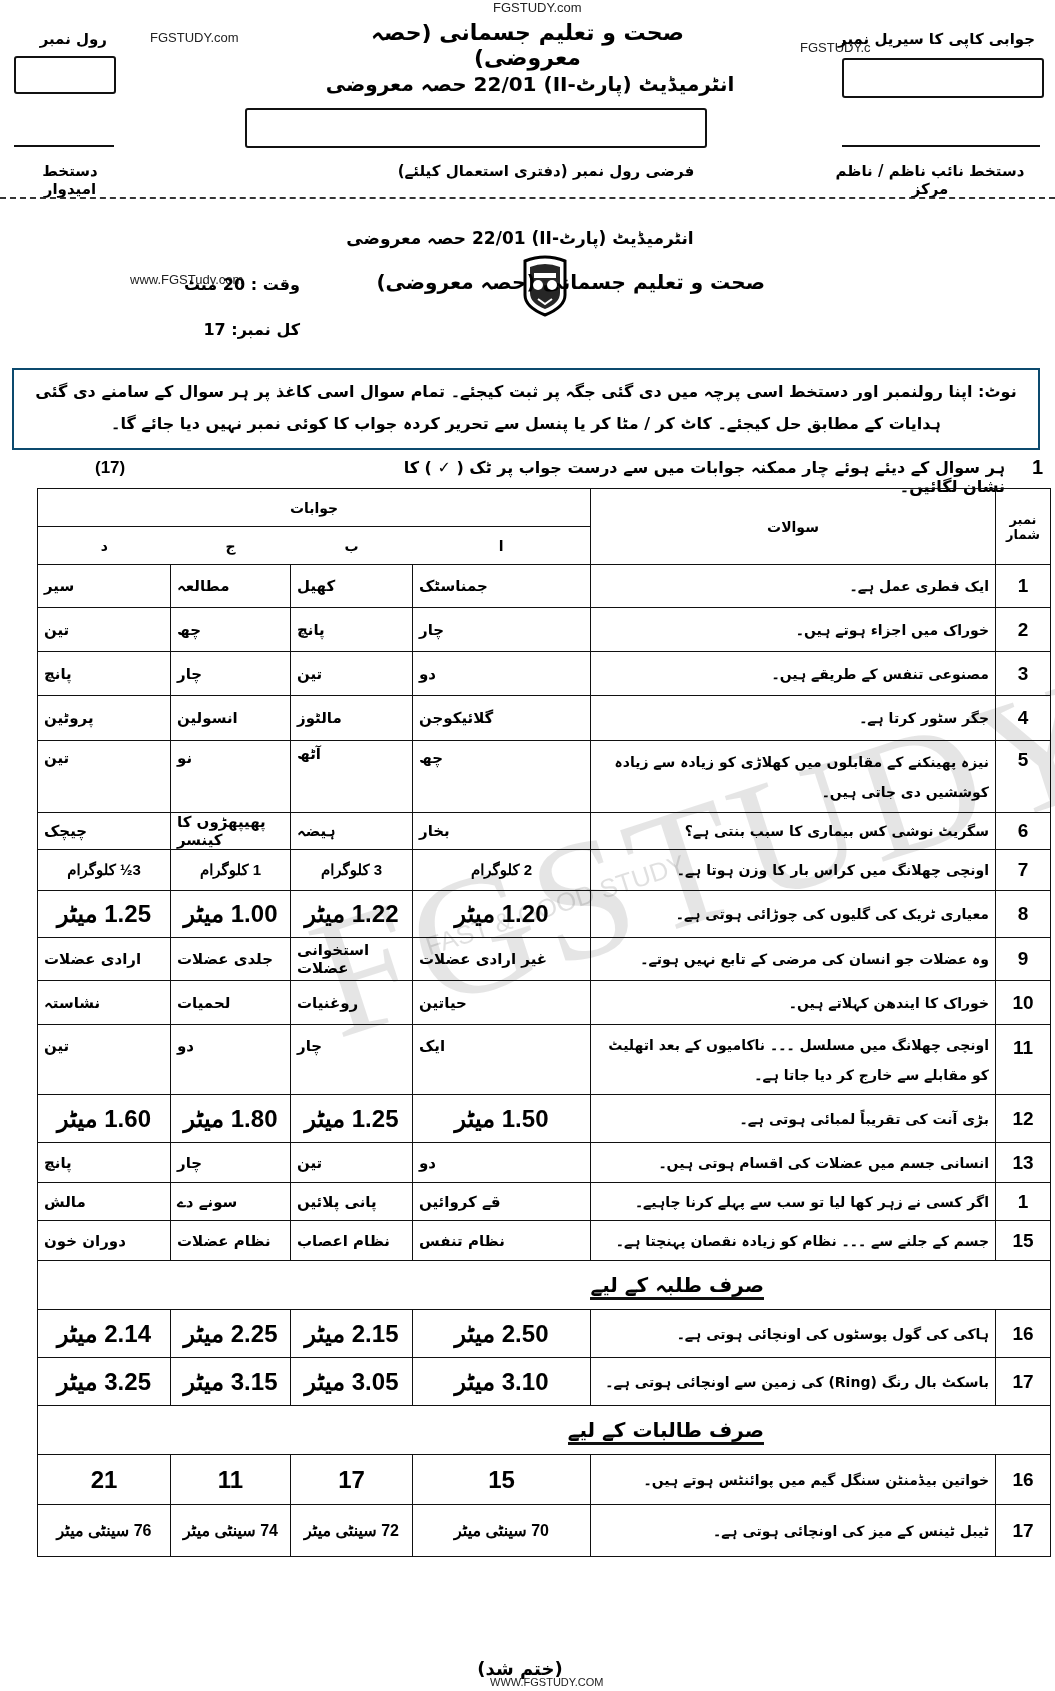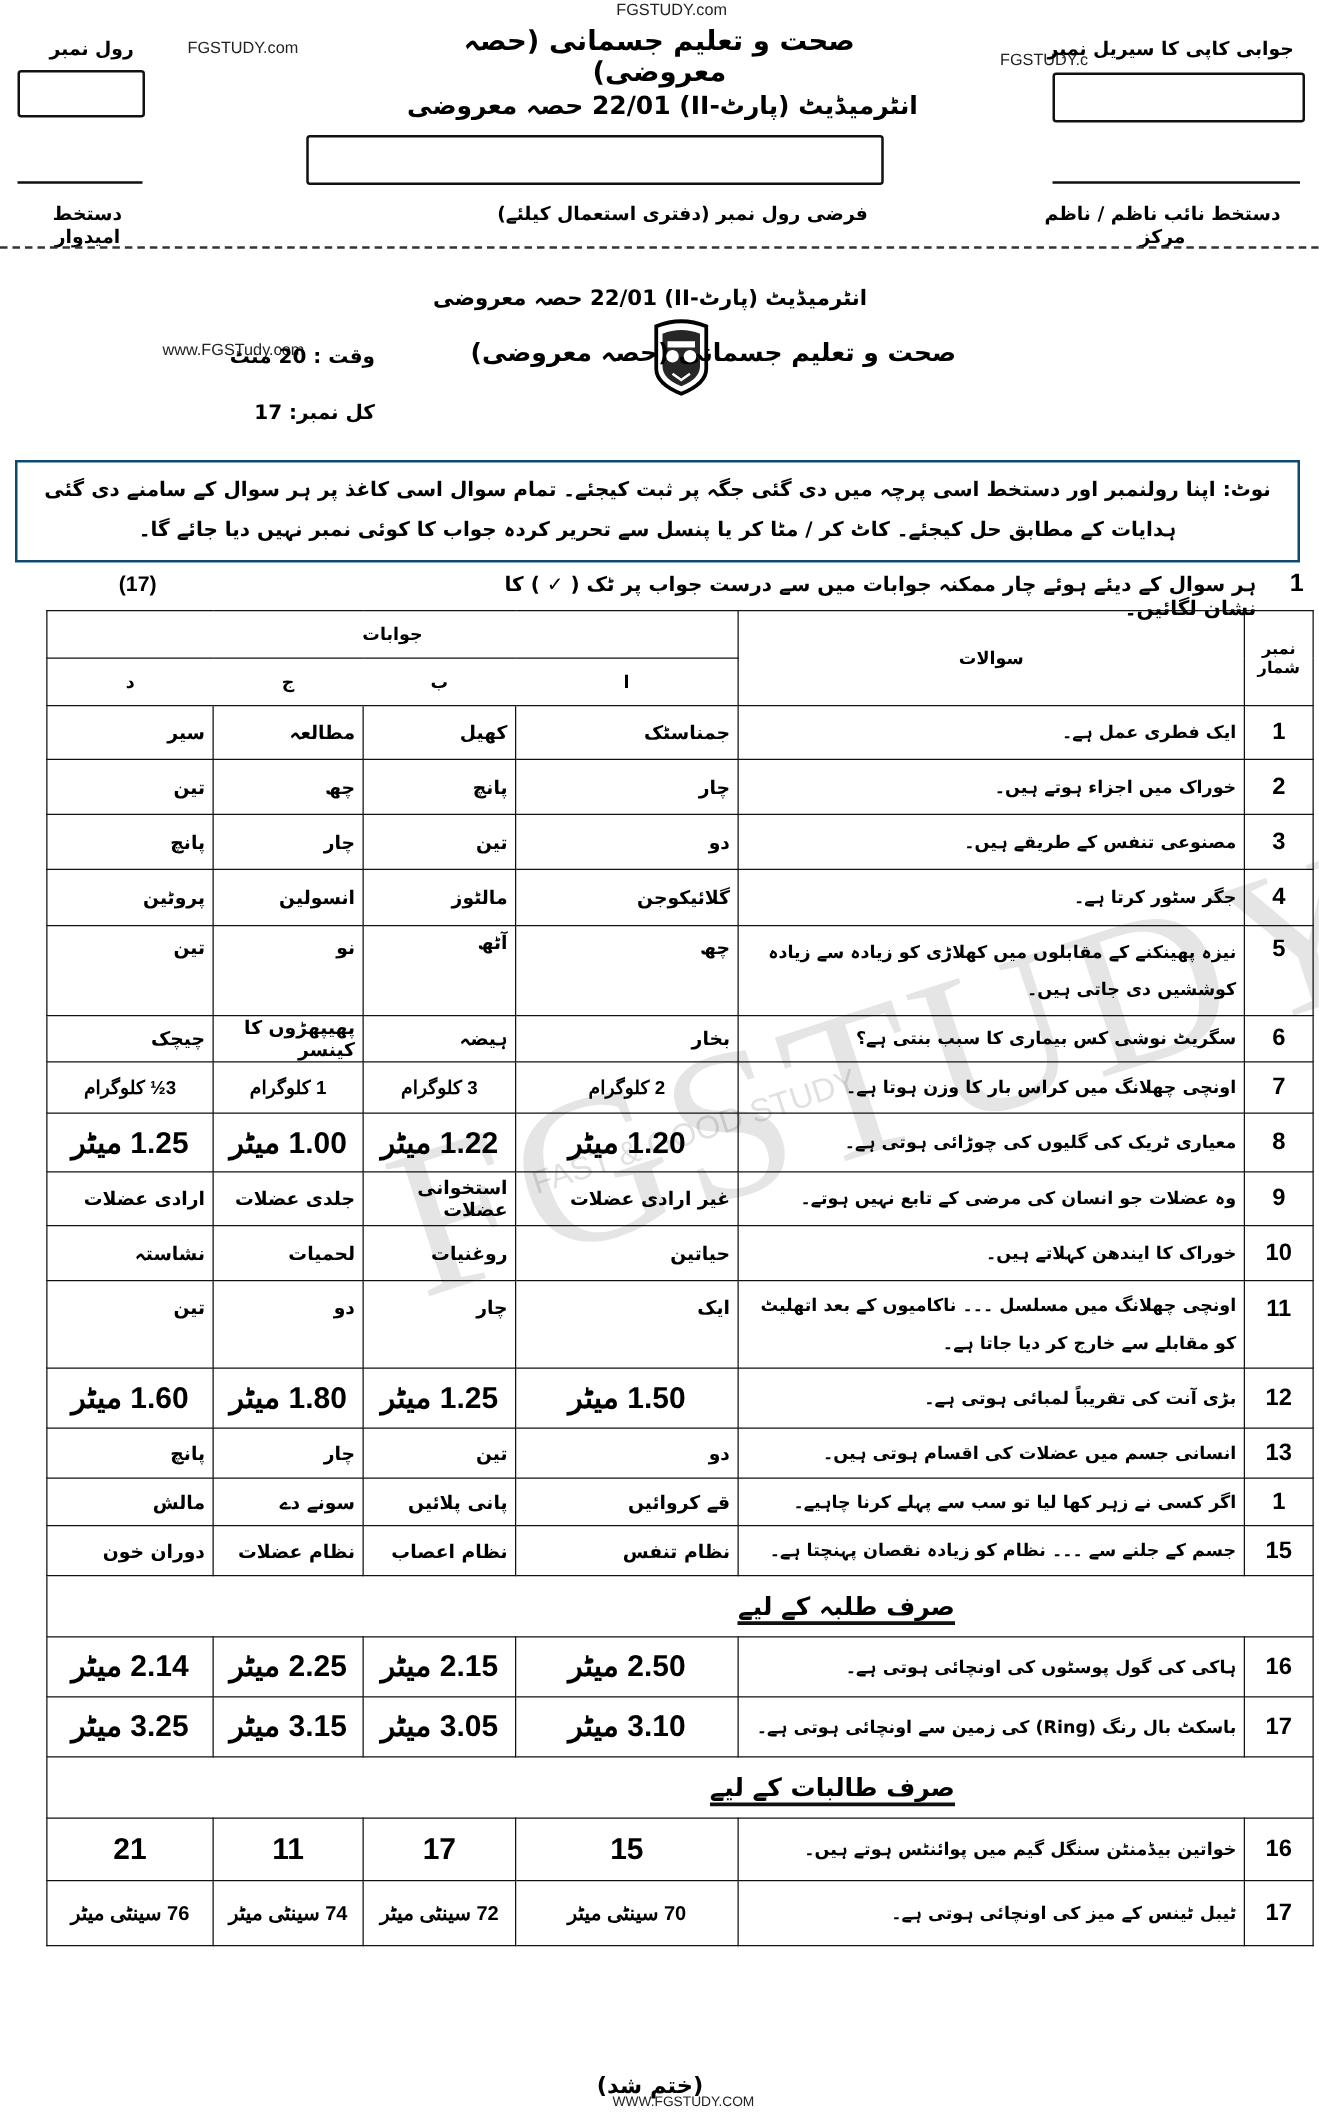--- a/index.html
+++ b/index.html
@@ -14,21 +14,21 @@
   .title2 { font-size:20px; text-align:center; }
   .lbl { font-size:15px; }
   .note { position:absolute; left:12px; top:368px; width:1028px; height:82px; border:2px solid #0c4a6e;
           box-sizing:border-box; padding:6px 10px; font-size:16px; line-height:32px; text-align:center; }
   .instr { font-size:16px; }
   table.q { position:absolute; left:37px; top:488px; width:1013px; border-collapse:collapse; table-layout:fixed; }
   table.q td, table.q th { border:1.5px solid #111; padding:0 6px; font-weight:bold; }
   table.q th { font-size:14px; }
   .num { text-align:center; font-family:"Liberation Sans", sans-serif; font-size:19px; font-weight:bold; }
   .qtext { direction:rtl; text-align:right; font-size:14px; line-height:30px; }
-  .opt { text-align:right; font-size:15px; direction:rtl; }
+  .opt { text-align:left; font-size:15px; direction:rtl; }
   .optn { text-align:center; font-family:"Liberation Sans", sans-serif; font-size:24px; font-weight:bold; direction:rtl; }
   .section { direction:rtl; text-align:right; font-size:20px; height:48px; }
   .section span { border-bottom:3px solid #111; margin-right:280px; }
   .watermark { position:absolute; left:300px; top:760px; font-family:"Liberation Serif", serif; font-size:170px;
                color:rgba(0,0,0,0.10); transform:rotate(-18deg); pointer-events:none; letter-spacing:6px; }
   .watermark2 { position:absolute; left:420px; top:890px; font-family:"Liberation Sans", sans-serif; font-size:26px;
                color:rgba(0,0,0,0.12); transform:rotate(-18deg); pointer-events:none; }
   .logo { position:absolute; left:520px; top:255px; width:50px; height:62px; }
 </style>
 </head>

